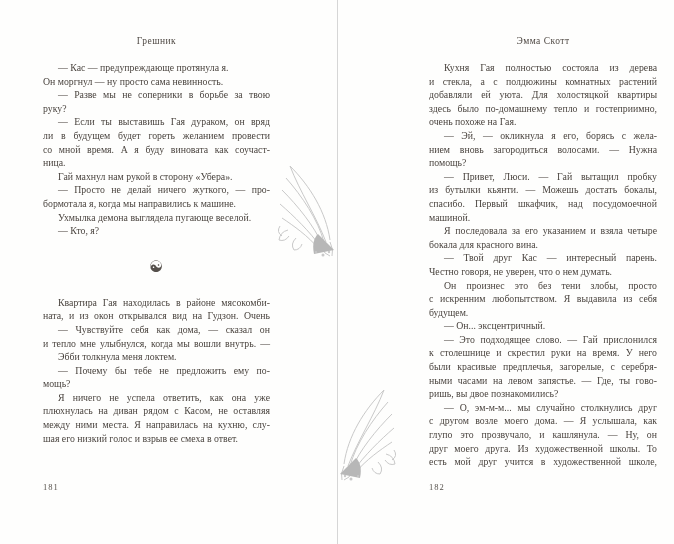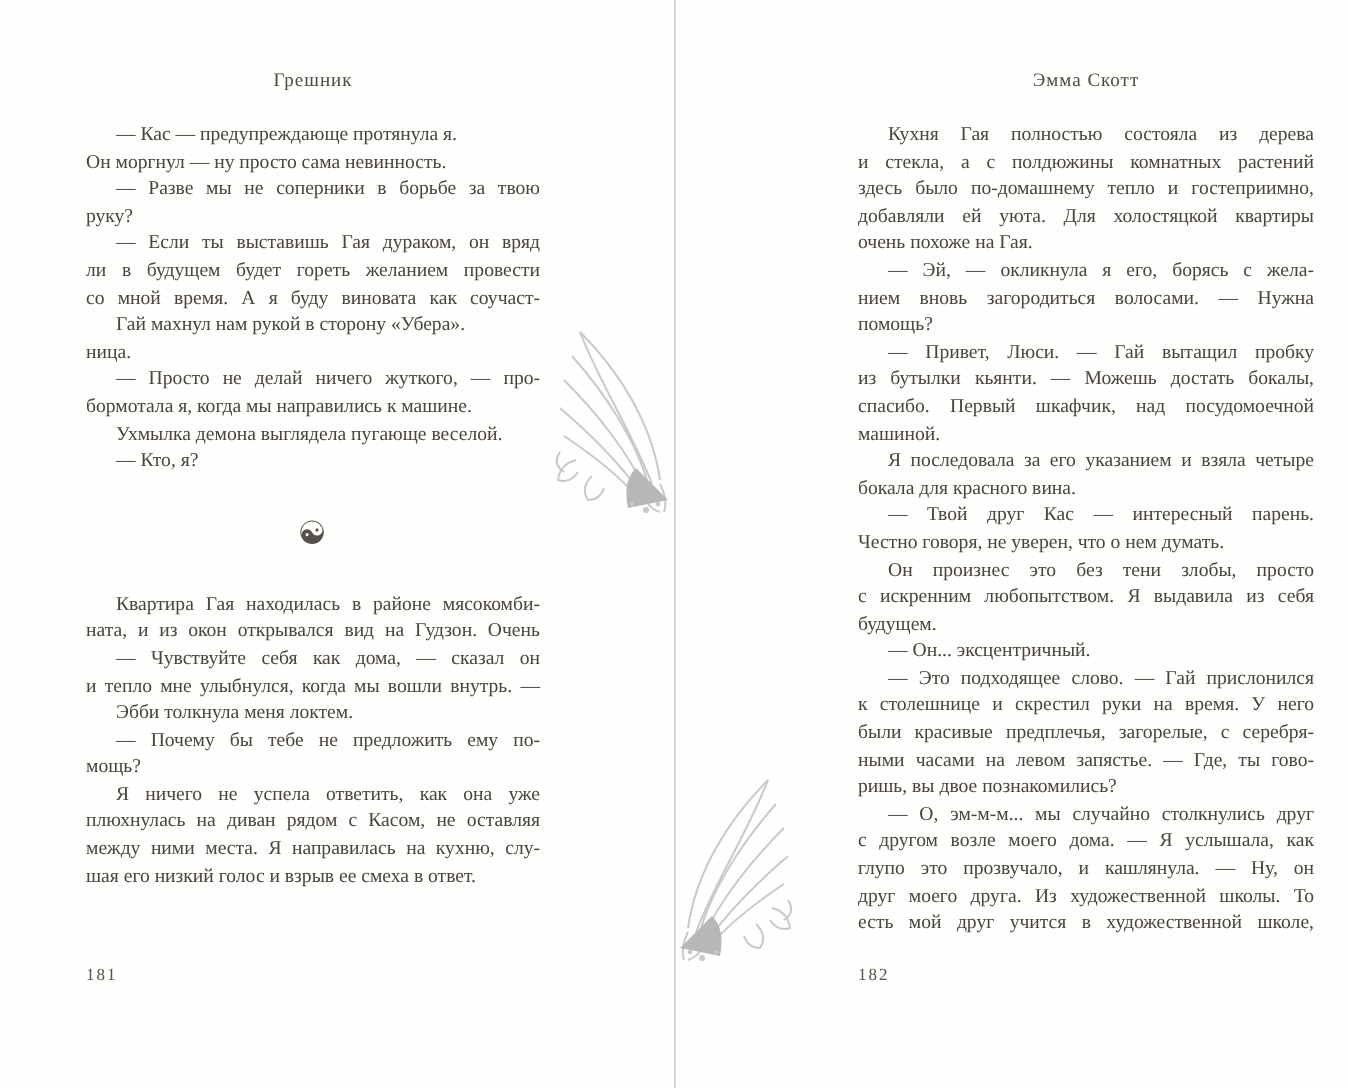--- a/index.html
+++ b/index.html
@@ -96,22 +96,22 @@
   <div class="page left">
     <div class="header">Грешник</div>
     <div class="body">
         <div class="line ps pe">— Кас — предупреждающе протянула я.</div>
         <div class="line pe">Он моргнул — ну просто сама невинность.</div>
         <div class="line ps">— Разве мы не соперники в борьбе за твою</div>
         <div class="line pe">руку?</div>
         <div class="line ps">— Если ты выставишь Гая дураком, он вряд</div>
         <div class="line">ли в будущем будет гореть желанием провести</div>
         <div class="line">со мной время. А я буду виновата как соучаст-</div>
+        <div class="line pe">ница.</div>
         <div class="line ps pe">Гай махнул нам рукой в сторону «Убера».</div>
-        <div class="line pe">ница.</div>
         <div class="line ps">— Просто не делай ничего жуткого, — про-</div>
         <div class="line pe">бормотала я, когда мы направились к машине.</div>
         <div class="line ps pe">Ухмылка демона выглядела пугающе веселой.</div>
         <div class="line ps pe">— Кто, я?</div>
         <div class="divider">
           <span>☯</span>
         </div>
         <div class="line ps">Квартира Гая находилась в районе мясокомби-</div>
         <div class="line">ната, и из окон открывался вид на Гудзон. Очень</div>
         <div class="line ps">— Чувствуйте себя как дома, — сказал он</div>
@@ -125,22 +125,22 @@
         <div class="line pe">шая его низкий голос и взрыв ее смеха в ответ.</div>
       </div>
     <div class="pagenum">181</div>
   </div>
 
   <div class="page right">
     <div class="header">Эмма Скотт</div>
     <div class="body">
         <div class="line ps">Кухня Гая полностью состояла из дерева</div>
         <div class="line">и стекла, а с полдюжины комнатных растений</div>
+        <div class="line">добавляли ей уюта. Для холостяцкой квартиры</div>
         <div class="line">здесь было по-домашнему тепло и гостеприимно,</div>
-        <div class="line">добавляли ей уюта. Для холостяцкой квартиры</div>
         <div class="line pe">очень похоже на Гая.</div>
         <div class="line ps">— Эй, — окликнула я его, борясь с жела-</div>
         <div class="line">нием вновь загородиться волосами. — Нужна</div>
         <div class="line pe">помощь?</div>
         <div class="line ps">— Привет, Люси. — Гай вытащил пробку</div>
         <div class="line">из бутылки кьянти. — Можешь достать бокалы,</div>
         <div class="line">спасибо. Первый шкафчик, над посудомоечной</div>
         <div class="line pe">машиной.</div>
         <div class="line ps">Я последовала за его указанием и взяла четыре</div>
         <div class="line pe">бокала для красного вина.</div>

